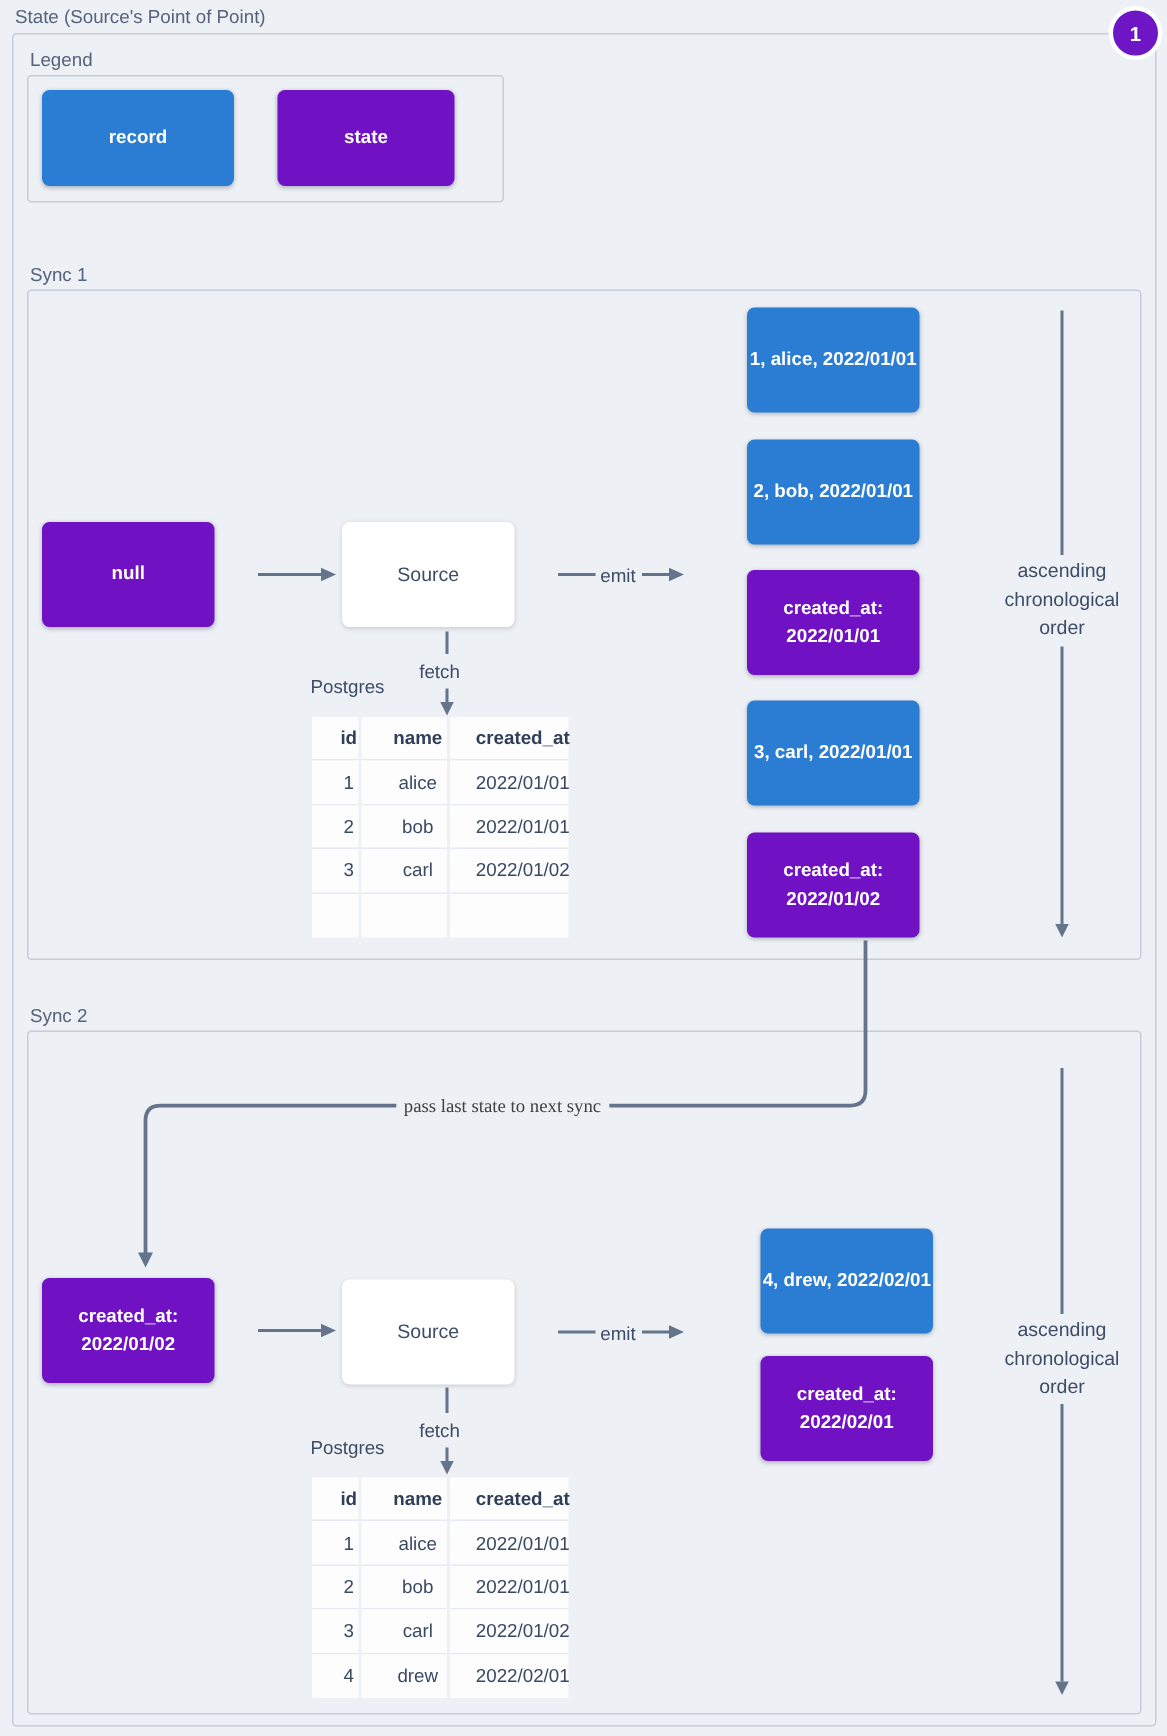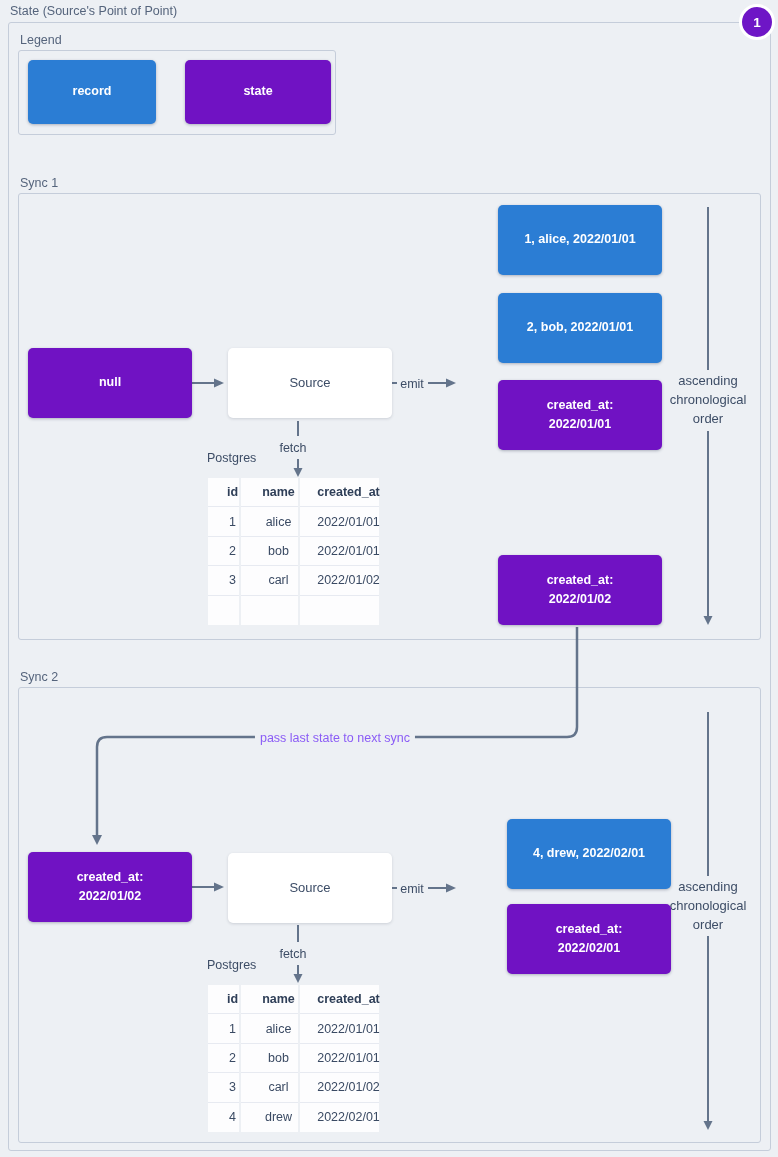--- a/index.html
+++ b/index.html
@@ -1,30 +1,30 @@
 <!DOCTYPE html>
 <html><head>
 <meta charset="utf-8">
 <style>
   html,body{margin:0;padding:0;background:#edf0f4;font-family:"Liberation Sans",sans-serif;}
   #canvas{position:relative;width:778px;height:1157px;background:#edf0f4;overflow:hidden;}
   .frame{position:absolute;border:1px solid #c5cdda;border-radius:3px;background:transparent;}
   .frame-label{position:absolute;font-size:12.5px;color:#55647c;white-space:nowrap;}
-  .node{position:absolute;width:164px;height:70px;border-radius:5px;display:flex;align-items:center;justify-content:center;
+  .node{position:absolute;width:115px;height:70px;border-radius:5px;display:flex;align-items:center;justify-content:center;
         text-align:center;font-size:12.5px;font-weight:bold;color:#ffffff;white-space:pre-line;line-height:1.55;
         box-shadow:0 1px 3px rgba(50,60,85,.35);}
   .node.blue{background:#2b7dd4;}
   .node.purple{background:#7012c3;}
   .node.white{background:#ffffff;color:#3c4c66;font-weight:normal;font-size:13px;box-shadow:0 1px 3px rgba(50,60,85,.18);}
   .diagram-label{position:absolute;font-size:12.5px;color:#3d4d66;white-space:nowrap;}
   .center-label{transform:translate(-50%,-50%);text-align:center;}
   .order-label{position:absolute;font-size:13px;color:#3d4d66;text-align:center;line-height:1.45;
                transform:translate(-50%,-50%);white-space:pre-line;}
-  .pass-label{position:absolute;font-size:12.5px;color:#8b5cf6;background:#edf0f4;padding:0 5px;
-              transform:translate(-50%,-50%);white-space:nowrap;}
+  .pass-label{position:absolute;font-size:12.5px;color:#404040;background:#edf0f4;padding:0 5px;
+              transform:translate(-50%,-50%);white-space:nowrap;font-family:Liberation Serif, serif;}
   .dbtable{position:absolute;display:grid;grid-template-columns:31px 57px 79px;column-gap:2px;grid-auto-rows:29.4px;}
   .tcell{background:#fdfdfe;display:flex;align-items:center;justify-content:center;font-size:12.5px;color:#3a4a63;
          border-bottom:1px solid #e7eaf1;box-sizing:border-box;padding-left:18px;}
   .tcell.th{font-weight:bold;color:#2f3f58;}
   .tcell.last{border-bottom:none;}
   .badge{position:absolute;left:739px;top:4px;width:30px;height:30px;border-radius:50%;background:#6e16c6;
          border:3px solid #ffffff;color:#ffffff;font-size:13.5px;font-weight:bold;display:flex;align-items:center;
          justify-content:center;z-index:5;}
   svg.wires{position:absolute;left:0;top:0;z-index:1;}
   .node,.dbtable,.diagram-label,.order-label,.pass-label,.frame-label{z-index:2;}
@@ -74,38 +74,39 @@
     </g>
   </svg>
 
   <div class="frame-label" style="left:10px;top:4px;">State (Source's Point of Point)</div>
   <div class="frame" style="left:8px;top:22px;width:761px;height:1127px;"></div>
   <div class="badge">1</div>
 
   <div class="frame-label" style="left:20px;top:33px;">Legend</div>
   <div class="frame" style="left:18px;top:50px;width:316px;height:83px;"></div>
   <div class="node blue" style="left:28px;top:60px;width:128px;height:64px;">record</div>
-  <div class="node purple" style="left:185px;top:60px;width:146px;height:64px;">state</div>
+  <div class="node purple" style="left:185px;top:60px;width:118px;height:64px;">state</div>
 
   <div class="frame-label" style="left:20px;top:176px;">Sync 1</div>
   <div class="frame" style="left:18px;top:193px;width:741px;height:445px;"></div>
 
   <div class="node purple" style="left:28px;top:348px;">null</div>
   <div class="node white" style="left:228px;top:348px;">Source</div>
   <div class="diagram-label center-label" style="left:412px;top:384px;">emit</div>
   <div class="diagram-label center-label" style="left:293px;top:448px;">fetch</div>
   <div class="diagram-label" style="left:207px;top:451px;">Postgres</div>
   <div class="order-label" style="left:708px;top:400px;">ascending
 chronological
 order</div>
 
   <div class="node blue" style="left:498px;top:205px;">1, alice, 2022/01/01</div>
   <div class="node blue" style="left:498px;top:293px;">2, bob, 2022/01/01</div>
   <div class="node purple" style="left:498px;top:380px;">created_at:
 2022/01/01</div>
+  <div class="node blue" style="left:498px;top:467px;">3, carl, 2022/01/01</div>
   <div class="node purple" style="left:498px;top:555px;">created_at:
 2022/01/02</div>
 
   <div class="dbtable" style="left:208px;top:478px;">
     <div class="tcell th">id</div>
     <div class="tcell th">name</div>
     <div class="tcell th">created_at</div>
     <div class="tcell">1</div>
     <div class="tcell">alice</div>
     <div class="tcell">2022/01/01</div>

